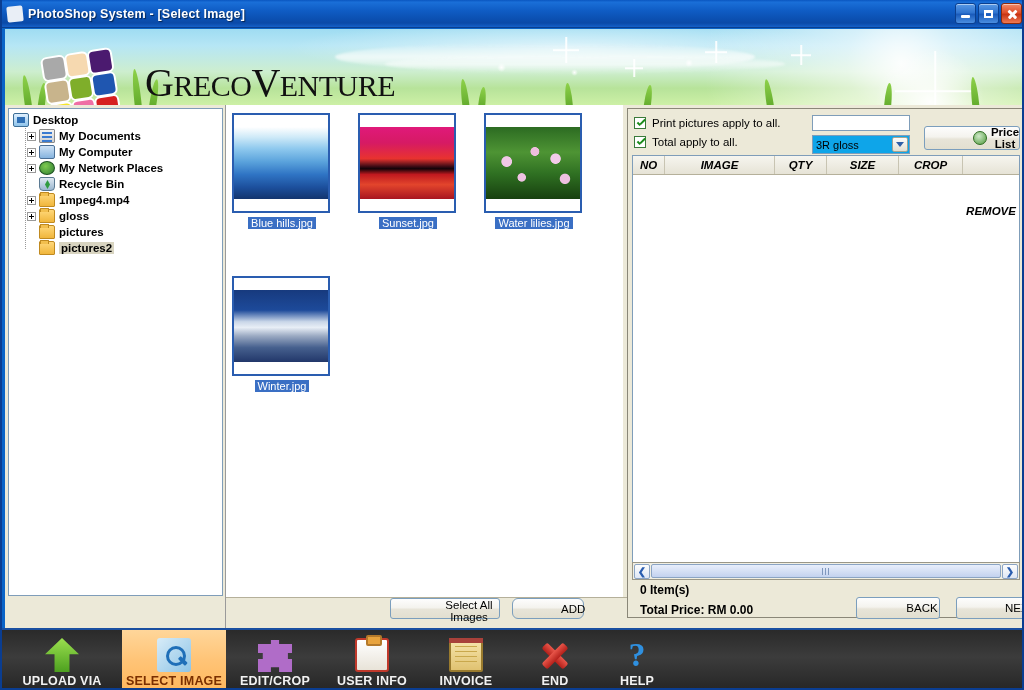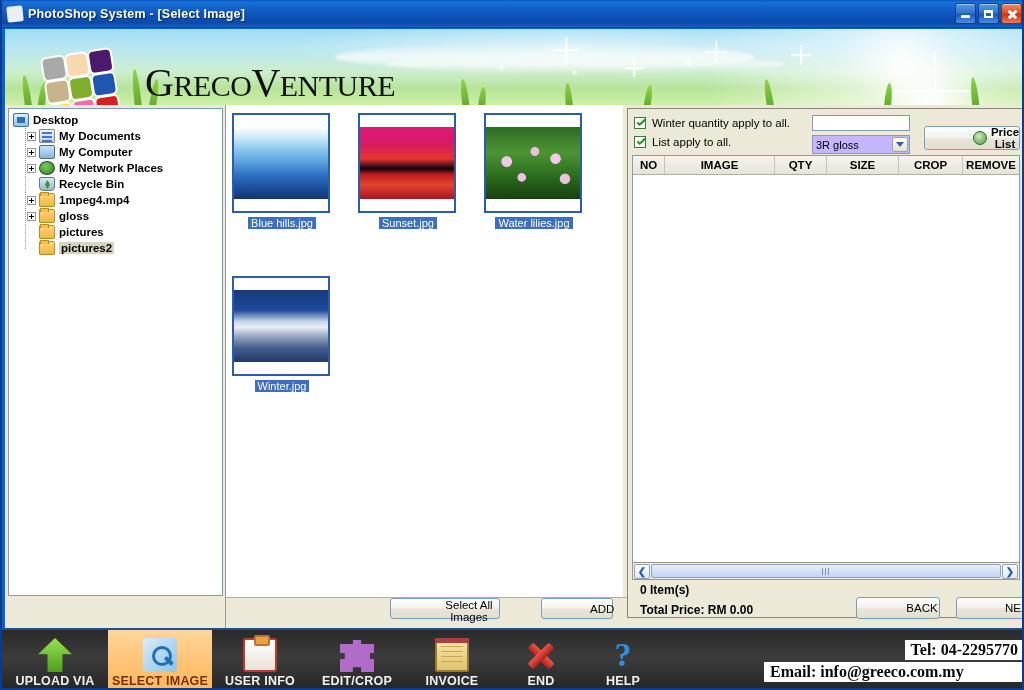--- a/index.html
+++ b/index.html
@@ -188,21 +188,21 @@
     background: #ece9d8; border-top: 1px solid #b5b09a;
   }
   .xpbtn {
     border: 1px solid #7b9ebd; border-radius: 3px;
     background: linear-gradient(to bottom,#fdfdfd 0%, #f4f3ee 45%, #e7e4d8 55%, #e2dfd0 100%);
     font-size: 11.5px; color:#000; cursor: default;
     font-family: "Liberation Sans", sans-serif;
     padding-left: 48px;
   }
   #selectall { position:absolute; left: 388px; top: 598px; width: 110px; height: 21px; }
-  #addbtn    { position:absolute; left: 539px; top: 598px; width: 72px;  height: 21px; }
+  #addbtn    { position:absolute; left: 510px; top: 598px; width: 72px;  height: 21px; border-radius: 6px; }
 
   
   #rightpanel {
     position: absolute; left: 625px; top: 108px; width: 396px; height: 510px;
     background: #ece9d8; border: 1px solid #8a8778;
   }
   #optsrow { position: absolute; left: 6px; top: 5px; width: 384px; height: 40px; }
   .cbrow { display:flex; align-items:center; height: 17px; margin-bottom: 2px; }
   .cbox {
     width: 12px; height: 12px; border: 1px solid #3a7a3a; background:#fff;
@@ -217,21 +217,21 @@
     background:#198c19; transform: rotate(-45deg);
   }
   .cblabel { font-size: 11.5px; color:#000; white-space: nowrap; }
   #qtyinput {
     position:absolute; left: 178px; top: 1px; width: 98px; height: 16px;
     border: 1px solid #7f9db9; background:#fff; font-size: 11px; padding: 0 2px;
     font-family:"Liberation Sans", sans-serif;
   }
   #sizesel {
     position:absolute; left: 178px; top: 21px; width: 98px; height: 19px;
-    border: 1px solid #7f9db9; background:#c4b5fd; display:flex; align-items:center;
+    border: 1px solid #7f9db9; background:#0ea5e9; display:flex; align-items:center;
     font-size: 11px; padding-left: 3px;
   }
   #sizesel .arrow {
     position:absolute; right:1px; top:1px; width: 16px; height: 15px;
     background: linear-gradient(to bottom,#fcfcfc,#e3e0d2);
     border:1px solid #a6a391; border-radius:2px;
     display:flex; align-items:center; justify-content:center;
   }
   #sizesel .arrow:after {
     content:""; width:0;height:0; border-left:4px solid transparent; border-right:4px solid transparent;
@@ -249,23 +249,23 @@
   }
 
   #tablewrap {
     position:absolute; left: 4px; top: 46px; width: 388px; height: 408px;
     background:#fff; border: 1px solid #7f9db9;
   }
   #thead { display:flex; height: 19px; background: linear-gradient(to bottom,#f6f5ef,#e6e3d6); border-bottom: 1px solid #b5b09a; }
   #thead div {
     font-size: 11.5px; font-weight: bold; color:#000;
     display:flex; align-items:center; justify-content:center;
-    border-right: 1px solid #c8c4b2; height:100%;
-  }
-  #thead div:last-child { border-right:none; }
+    border-right: 1px solid #c8c4b2; height:100%;font-style:italic;
+  }
+  #thead div:last-child { border-right:none;margin-top:46px; }
   .c-no{width:32px;} .c-img{width:110px;} .c-qty{width:52px;}
   .c-size{width:72px;} .c-crop{width:64px;} .c-rem{width:56px;}
   #tbody { height: 387px; background:#fff; }
 
   #hscroll {
     position:absolute; left: 4px; top: 453px; width: 388px; height: 18px;
     background:#f1efe2; border:1px solid #9a9788; display:flex; align-items:center;
   }
   #hscroll .sbtn {
     width: 16px; height: 15px; margin: 0 1px; flex:0 0 auto;
@@ -300,21 +300,21 @@
     display:flex; flex-direction: column; align-items:center; justify-content:flex-end;
     padding-bottom: 2px;
   }
   .tool.active { background: linear-gradient(to bottom,#ffd69a 0%, #ffc477 50%, #ffb85e 100%); }
   .tool .ticon2 { width: 34px; height: 34px; margin-bottom: 2px; position:relative; }
   .tool .tlabel2 {
     font-size: 12.5px; font-weight: bold; color:#f2f2f2; letter-spacing:.2px;
     font-family:"Liberation Sans", sans-serif; white-space:nowrap;
   }
   .tool.active .tlabel2 { color: #7a2f00; }
-  #t-upload { width: 106px; }
+  #t-upload { width: 120px; }
   #t-select { width: 104px; }
   #t-edit   { width: 98px; }
   #t-user   { width: 96px; }
   #t-inv    { width: 92px; }
   #t-zip    { width: 116px; }
   #t-end    { width: 86px; }
   #t-help   { width: 78px; }
 
   .ico-arrowup { background: linear-gradient(to bottom,#9be04f,#4da01f); clip-path: polygon(50% 0,100% 48%,72% 48%,72% 100%,28% 100%,28% 48%,0 48%); }
   .ico-search { background: linear-gradient(135deg,#d8ecf8,#8dc4e6); border-radius: 3px; }
@@ -516,25 +516,25 @@
   </div>
 
   <button class="xpbtn" id="selectall">Select All Images</button>
   <button class="xpbtn" id="addbtn">ADD</button>
 
   <div id="rightpanel">
 
     <div id="optsrow">
       <div class="cbrow">
         <span class="cbox"></span>
-        <span class="cblabel">Winter quantity apply to all.</span>
+        <span class="cblabel">Print pictures apply to all.</span>
       </div>
       <div class="cbrow">
         <span class="cbox"></span>
-        <span class="cblabel">List apply to all.</span>
+        <span class="cblabel">Total apply to all.</span>
       </div>
       <input id="qtyinput" type="text" value="" style="">
       <div id="sizesel">
         <span>3R gloss</span>
         <span class="arrow"></span>
       </div>
       <button class="xpbtn" id="pricelist">
         <span class="pic"></span>
         <span>Price List</span>
       </button>
@@ -568,40 +568,36 @@
 
   <div id="toolbar">
     <div class="tool" id="t-upload">
       <span class="ticon2 ico-arrowup"></span>
       <span class="tlabel2">UPLOAD VIA</span>
     </div>
     <div class="tool active" id="t-select">
       <span class="ticon2 ico-search"></span>
       <span class="tlabel2">SELECT IMAGE</span>
     </div>
+    <div class="tool" id="t-edit">
+      <span class="ticon2 ico-puzzle"></span>
+      <span class="tlabel2">EDIT/CROP</span>
+    </div>
     <div class="tool" id="t-user">
       <span class="ticon2 ico-clip"></span>
       <span class="tlabel2">USER INFO</span>
     </div>
-    <div class="tool" id="t-edit">
-      <span class="ticon2 ico-puzzle"></span>
-      <span class="tlabel2">EDIT/CROP</span>
-    </div>
     <div class="tool" id="t-inv">
       <span class="ticon2 ico-invoice"></span>
       <span class="tlabel2">INVOICE</span>
     </div>
     <div class="tool" id="t-end">
       <span class="ticon2 ico-x"></span>
       <span class="tlabel2">END</span>
     </div>
     <div class="tool" id="t-help">
       <span class="ticon2 ico-help">?</span>
       <span class="tlabel2">HELP</span>
     </div>
 
-    <div id="contact">
-      <div id="tel">Tel: 04-2295770</div>
-      <div id="email">Email: info@greeco.com.my</div>
-    </div>
   </div>
 
 </div>
 
 </body></html>

